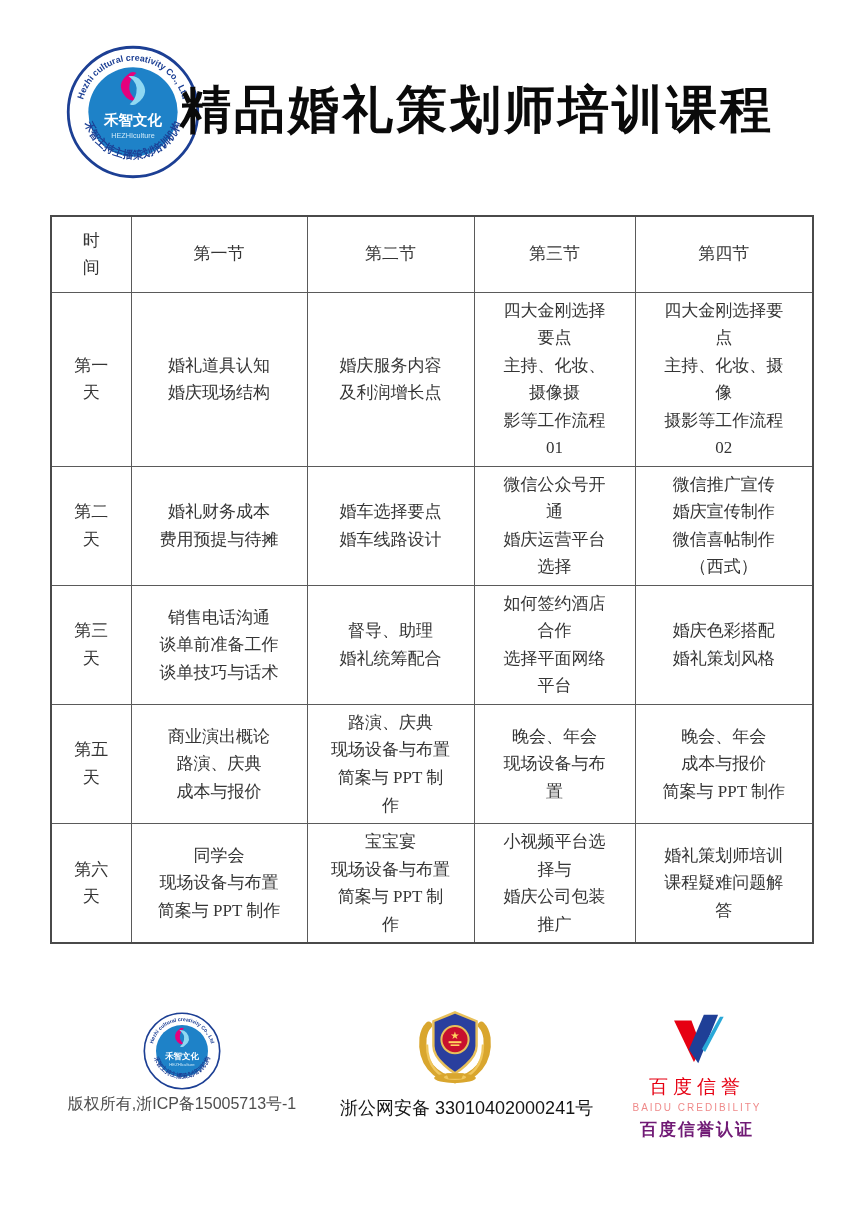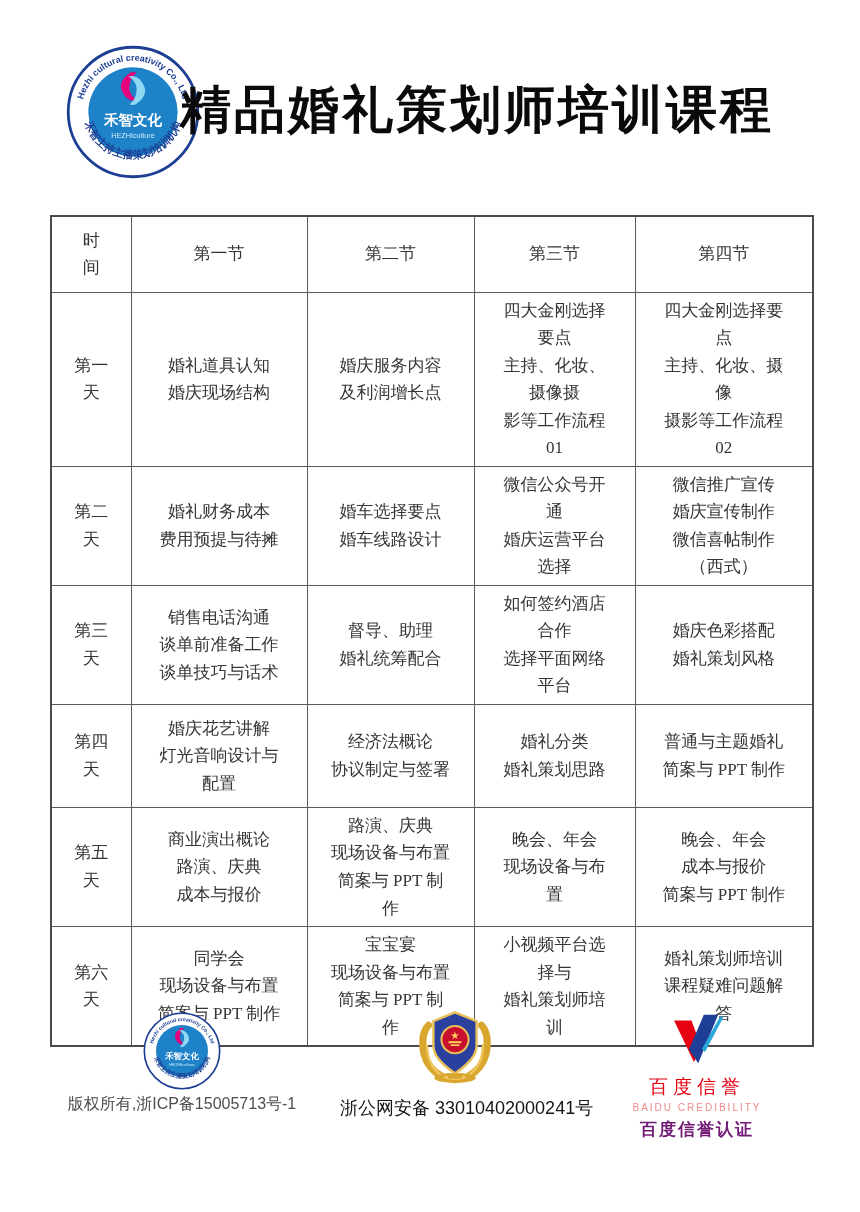--- a/index.html
+++ b/index.html
@@ -142,31 +142,20 @@
 谈单前准备工作
 谈单技巧与话术</td>
         <td class="course-cell">督导、助理
 婚礼统筹配合</td>
         <td class="course-cell">如何签约酒店合作
 选择平面网络平台</td>
         <td class="course-cell">婚庆色彩搭配
 婚礼策划风格</td>
       </tr>
       <tr class="data-row">
-        <td class="day-cell">第四天</td>
-        <td class="course-cell">婚庆花艺讲解
-灯光音响设计与配置</td>
-        <td class="course-cell">经济法概论
-协议制定与签署</td>
-        <td class="course-cell">婚礼分类
-婚礼策划思路</td>
-        <td class="course-cell">普通与主题婚礼
-简案与 PPT 制作</td>
-      </tr>
-      <tr class="data-row">
         <td class="day-cell">第五天</td>
         <td class="course-cell">商业演出概论
 路演、庆典
 成本与报价</td>
         <td class="course-cell">路演、庆典
 现场设备与布置
 简案与 PPT 制作</td>
         <td class="course-cell">晚会、年会
 现场设备与布置</td>
         <td class="course-cell">晚会、年会
@@ -175,21 +164,21 @@
       </tr>
       <tr class="data-row">
         <td class="day-cell">第六天</td>
         <td class="course-cell">同学会
 现场设备与布置
 简案与 PPT 制作</td>
         <td class="course-cell">宝宝宴
 现场设备与布置
 简案与 PPT 制作</td>
         <td class="course-cell">小视频平台选择与
-婚礼策划师培训</td>
+婚庆公司包装推广</td>
         <td class="course-cell">婚礼策划师培训
 课程疑难问题解答</td>
       </tr>
     </tbody>
   </table>
 
   <div class="footer-block footer-left">
     <svg class="logo-footer" viewBox="0 0 120 120">
       <defs>
         <path id="arcTopB" d="M 14 60 A 46 46 0 0 1 106 60" fill="none"></path>

